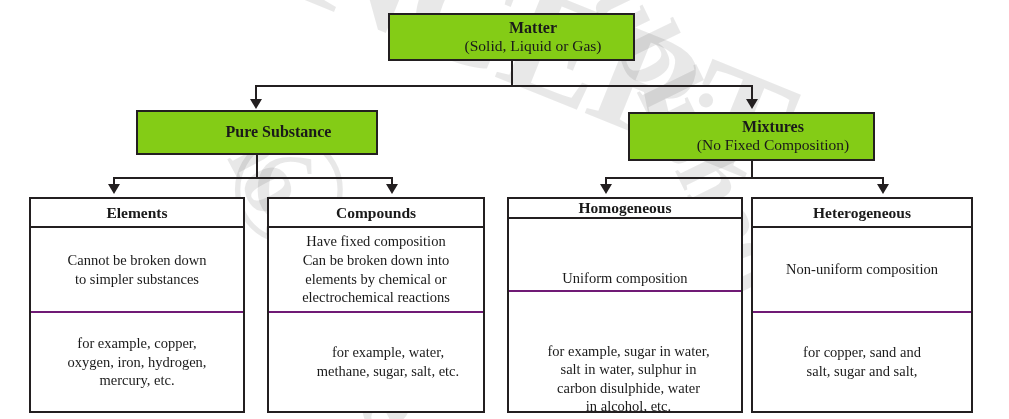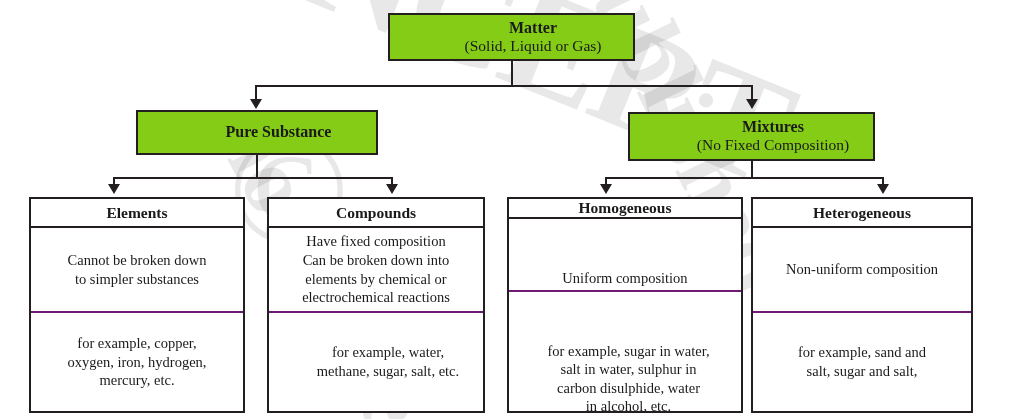--- a/index.html
+++ b/index.html
@@ -234,19 +234,19 @@
 
   <div class="col" style="left:751px; top:197px; width:222px; height:216px;">
     <div class="hdr" style="height:29px;">Heterogeneous</div>
     <div class="cell mid" style="height:85px;">
       <div>
         <p>Non-uniform composition</p>
       </div>
     </div>
     <div class="cell" style="flex:1;">
       <div>
-        <p>for example, sand and</p>
+        <p>for copper, sand and</p>
         <p>salt, sugar and salt,</p>
       </div>
     </div>
   </div>
 
 </div>
 
 </body></html>

